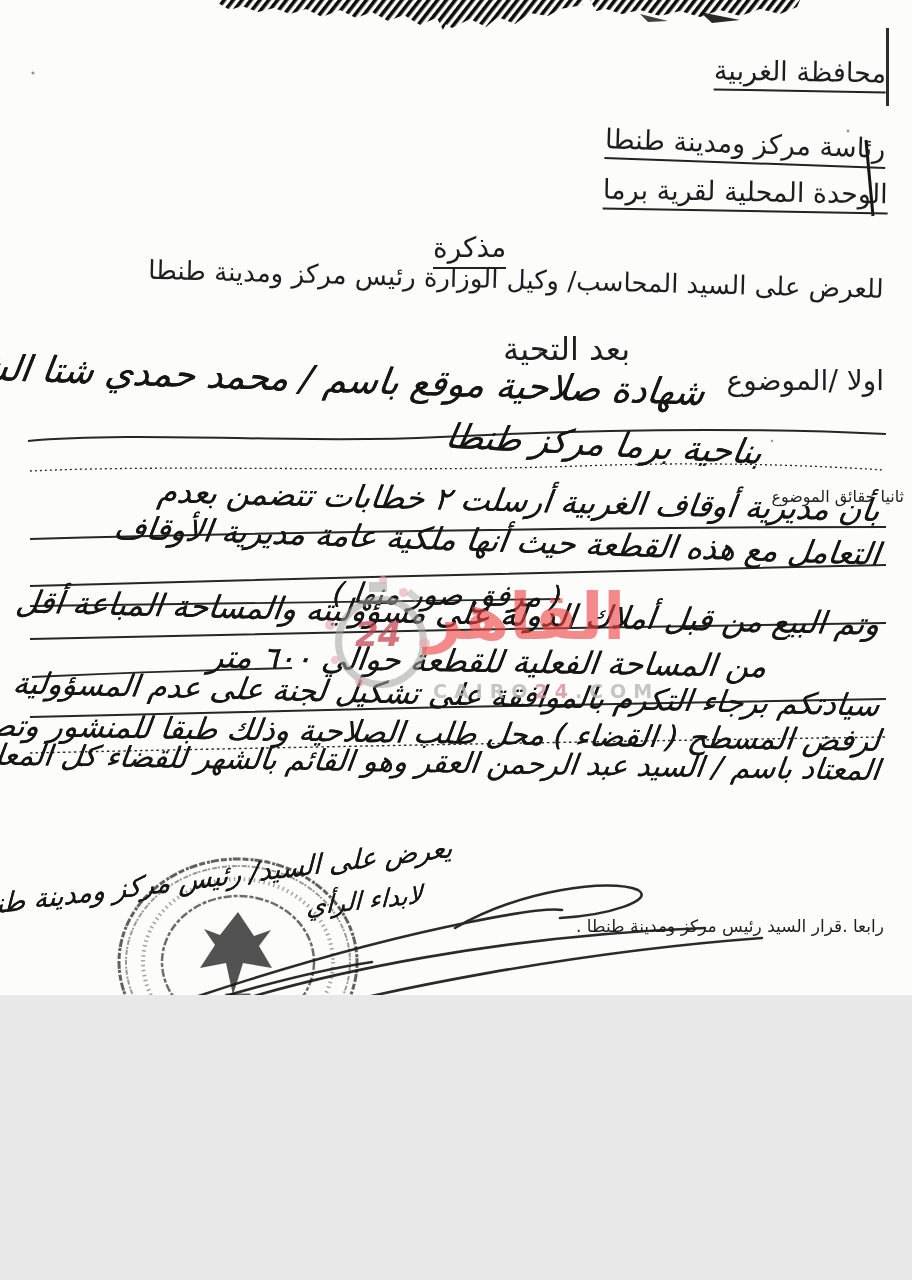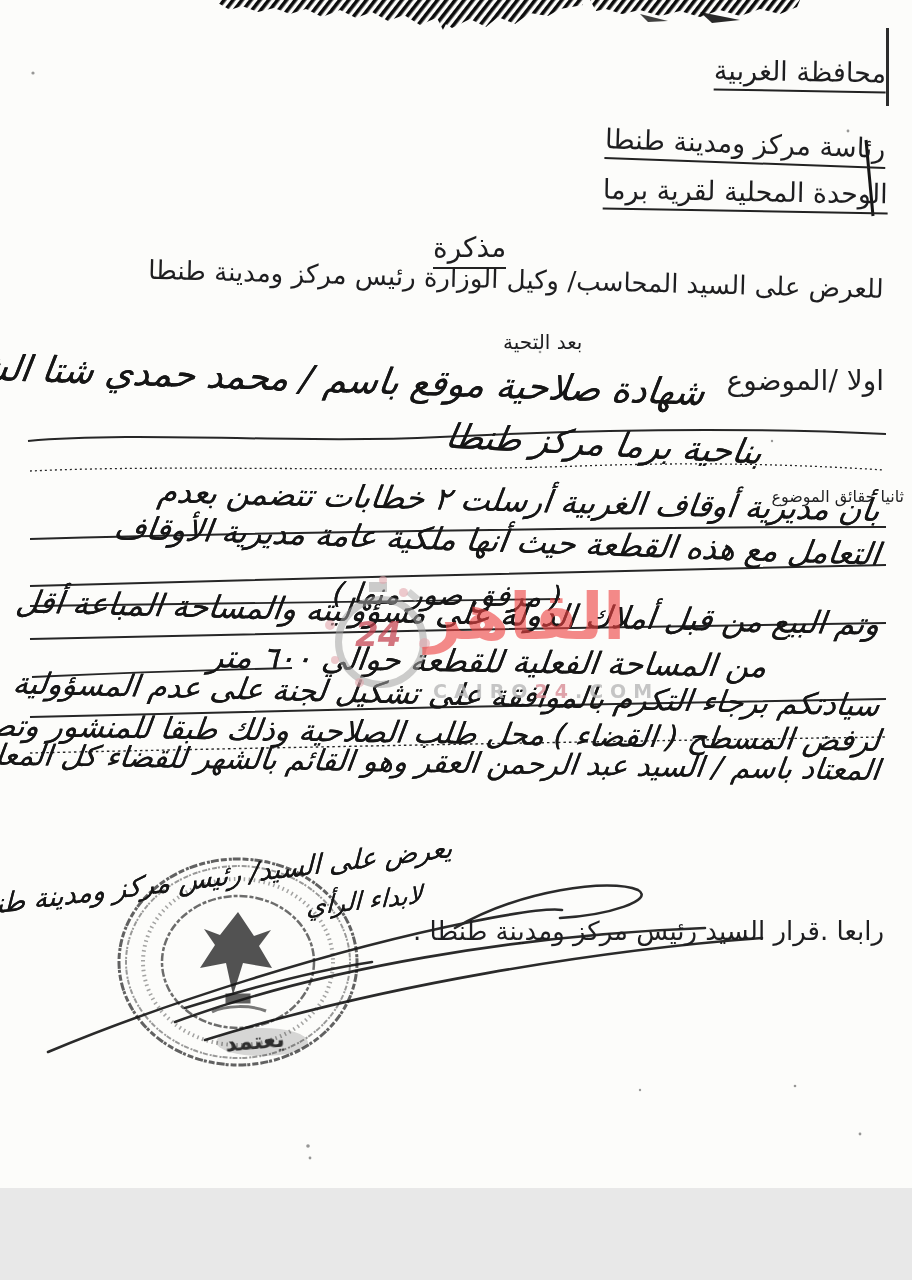--- a/index.html
+++ b/index.html
@@ -1,17 +1,17 @@
 <!DOCTYPE html>
 <html lang="ar"><head>
 <meta charset="utf-8">
 <style>
   html,body{margin:0;padding:0;background:#e8e8e8;}
   #page{
-    position:relative;width:912px;height:1188px;background:#fcfcfa;overflow:hidden;
+    position:relative;width:912px;height:995px;background:#fcfcfa;overflow:hidden;
     font-family:"DejaVu Sans",sans-serif;color:#1d1d1f;direction:rtl;
   }
   .abs{position:absolute;white-space:nowrap;}
   .printed{color:#1e1e20;letter-spacing:0.2px;}
   .u{border-bottom:2px solid #222;padding-bottom:3px;}
   .hw{
     font-style:italic;color:#161616;
     text-shadow:0 0 0.5px #222;
     transform-origin:right center;
   }
@@ -135,21 +135,21 @@
   <div class="abs printed" style="right:24px;top:176px;font-size:27px;transform:rotate(1deg);">
     <span class="u">الوحدة المحلية لقرية برما</span>
   </div>
 
   <div class="abs printed" style="left:418px;top:231px;font-size:28px;margin-left:15px;">
     <span class="u">مذكرة</span>
   </div>
 
   <div class="abs printed" style="right:28px;top:274px;font-size:26px;transform:rotate(1.5deg);transform-origin:right center;">للعرض على السيد المحاسب/ وكيل الوزارة رئيس مركز ومدينة طنطا</div>
 
-  <div class="abs printed" style="left:503px;top:330px;font-size:20px;">بعد التحية</div>
+  <div class="abs printed" style="left:503px;top:330px;font-size:32px;">بعد التحية</div>
 
   <div class="abs printed" style="right:28px;top:364px;font-size:28px;">اولا /الموضوع</div>
 
   <div class="abs hw" style="right:207px;top:372px;font-size:36px;transform:rotate(2deg) skewX(-6deg);">شهادة صلاحية موقع باسم / محمد حمدي شتا الشيخ</div>
   <div class="abs hw" style="right:150px;top:432px;font-size:34px;transform:rotate(3deg) skewX(-7deg);">بناحية برما مركز طنطا</div>
 
   <div class="abs printed" style="right:8px;top:487px;font-size:16px;">ثانيا حقائق الموضوع</div>
 
   <div class="abs hw" style="right:32px;top:492px;font-size:31px;transform:rotate(1.5deg) skewX(-6deg);">بأن مديرية أوقاف الغربية أرسلت ٢ خطابات تتضمن بعدم</div>
   <div class="abs hw" style="right:32px;top:536px;font-size:31px;transform:rotate(2deg) skewX(-6deg);">التعامل مع هذه القطعة حيث أنها ملكية عامة مديرية الأوقاف</div>
@@ -159,21 +159,21 @@
   <div class="abs hw" style="right:32px;top:688px;font-size:30px;transform:rotate(1.5deg) skewX(-6deg);">سيادتكم برجاء التكرم بالموافقة على تشكيل لجنة على عدم المسؤولية</div>
   <div class="abs hw" style="right:32px;top:723px;font-size:30px;transform:rotate(1deg) skewX(-6deg);">لرفض المسطح ( القضاء ) محل طلب الصلاحية وذلك طبقا للمنشور وتصريح</div>
   <div class="abs hw" style="right:32px;top:753px;font-size:29px;transform:rotate(1deg) skewX(-6deg);">المعتاد باسم / السيد عبد الرحمن العقر وهو القائم بالشهر للقضاء كل المعاينة</div>
 
 
   <div class="abs hw" style="right:460px;top:832px;font-size:27px;transform:rotate(-7deg) skewX(-8deg);">يعرض على السيد/ رئيس مركز ومدينة طنطا</div>
   <div class="abs hw" style="right:490px;top:880px;font-size:25px;transform:rotate(-6deg) skewX(-8deg);">لابداء الرأي</div>
 
   <span class="stamp-word">يعتمد</span>
 
-  <div class="abs printed" style="right:28px;top:916px;font-size:26px;">رابعا .قرار السيد رئيس مركز ومدينة طنطا .</div>
+  <div class="abs printed" style="right:28px;top:916px;font-size:17px;">رابعا .قرار السيد رئيس مركز ومدينة طنطا .</div>
 
   <div class="wm">
     <div class="wm-ring"></div>
     <div class="wm-crown"></div>
     <div class="wm-nub"></div>
     <span class="wm-24">24</span>
     <span class="wm-dot" style="left:-8px;top:34px;width:10px;height:10px;"></span>
     <span class="wm-dot" style="left:66px;top:2px;width:9px;height:9px;"></span>
     <span class="wm-dot" style="left:86px;top:52px;width:11px;height:11px;"></span>
     <span class="wm-dot" style="left:22px;top:92px;width:9px;height:9px;"></span>

